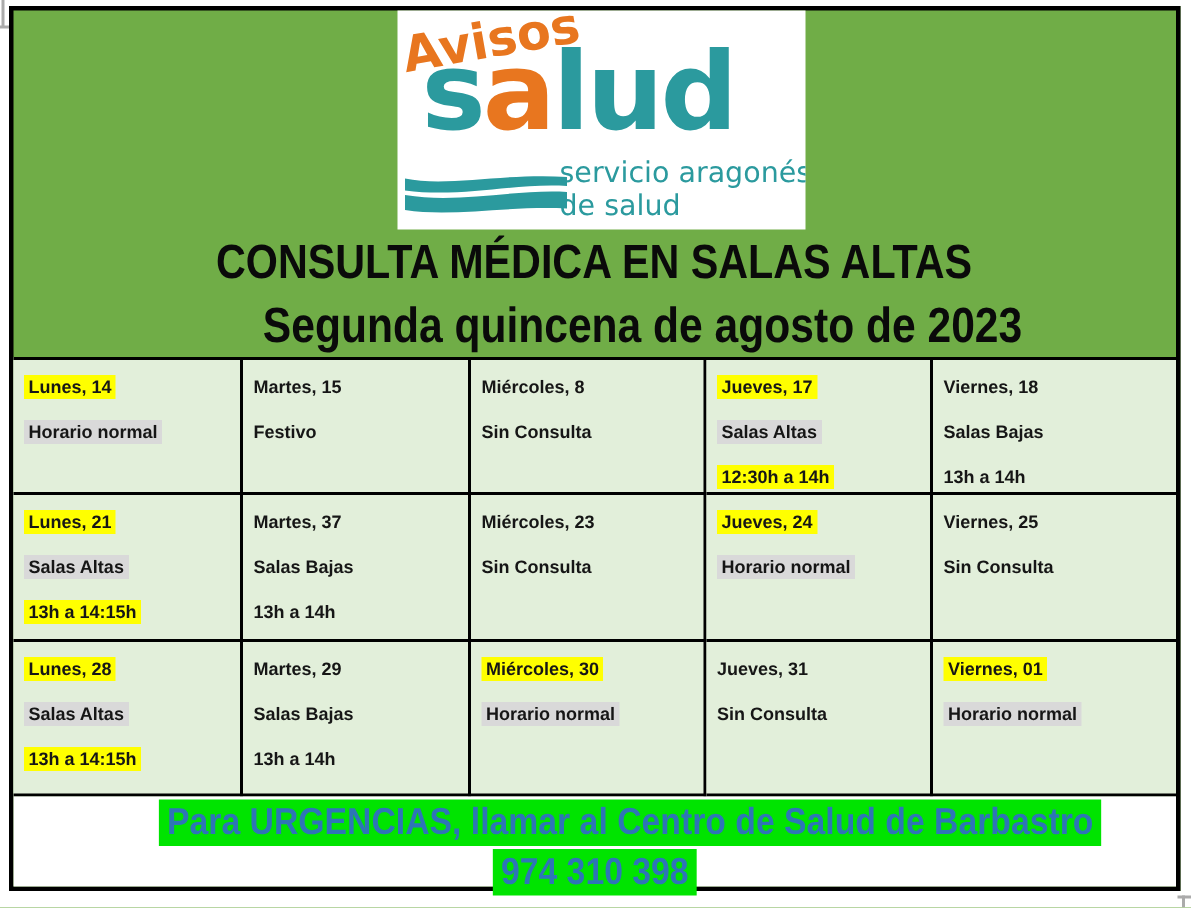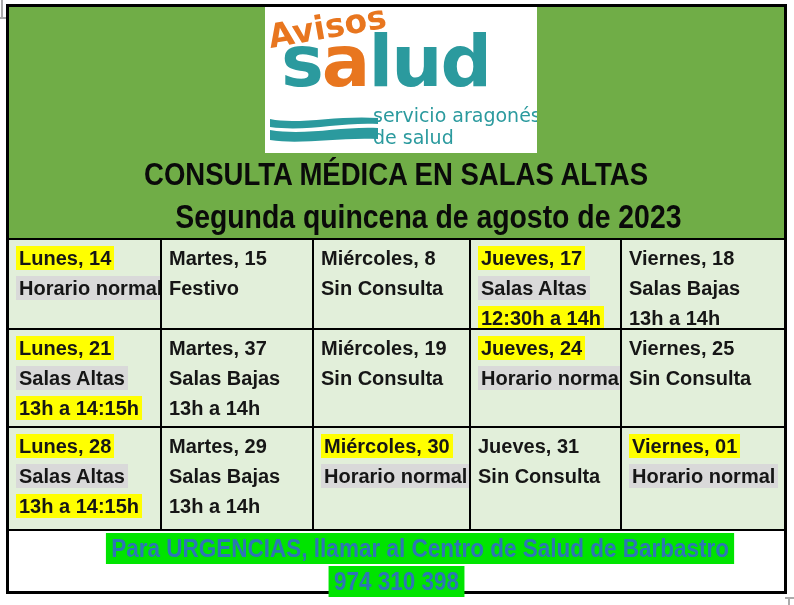--- a/index.html
+++ b/index.html
@@ -54,21 +54,21 @@
     box-sizing:border-box;border-top:2px solid #000;
     display:grid;
     grid-template-columns:153px 152px 157px 151px auto;
     grid-template-rows:90px 98px 103px;
     background:var(--cellbg,#E2EFDA);
   }
   .cell{
     box-sizing:border-box;
     border-right:2px solid #000;border-bottom:2px solid #000;
     padding:3px 4px 0 7px;
-    font-size:20px;font-weight:bold;color:#161616;
+    font-size:12px;font-weight:bold;color:#161616;
     background:var(--cellbg,#E2EFDA);
     overflow:hidden;
   }
   .cell.last-col{border-right:none;}
   .cell .line{line-height:30px;white-space:nowrap;}
   .hl-yellow{background:var(--yellow,#FFFF00);padding:1px 3px;}
   .hl-gray{background:var(--grayhl,#D9D9D9);padding:1px 3px;}
   
   .footer{
     position:absolute;left:0;top:524px;width:100%;height:60px;
@@ -135,21 +135,21 @@
         <div class="line"><span class="hl-yellow">Lunes, 21</span></div>
         <div class="line"><span class="hl-gray">Salas Altas</span></div>
         <div class="line"><span class="hl-yellow">13h a 14:15h</span></div>
       </div>
       <div class="cell">
         <div class="line"><span>Martes, 37</span></div>
         <div class="line"><span>Salas Bajas</span></div>
         <div class="line"><span>13h a 14h</span></div>
       </div>
       <div class="cell">
-        <div class="line"><span>Miércoles, 19</span></div>
+        <div class="line"><span>Miércoles, 23</span></div>
         <div class="line"><span>Sin Consulta</span></div>
       </div>
       <div class="cell">
         <div class="line"><span class="hl-yellow">Jueves, 24</span></div>
         <div class="line"><span class="hl-gray">Horario normal</span></div>
       </div>
       <div class="cell last-col">
         <div class="line"><span>Viernes, 25</span></div>
         <div class="line"><span>Sin Consulta</span></div>
       </div>

